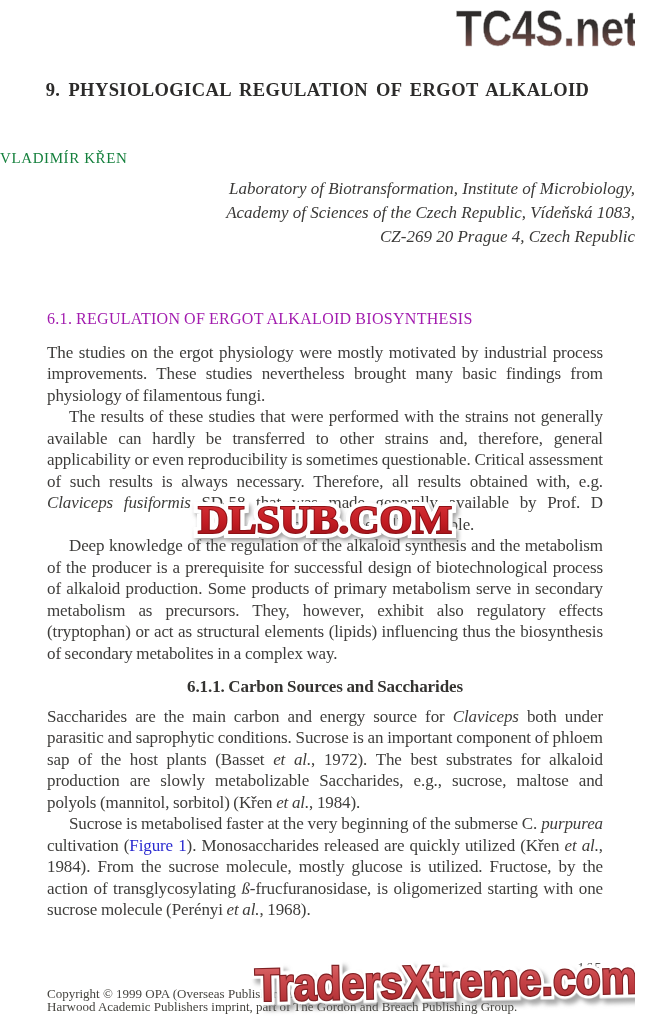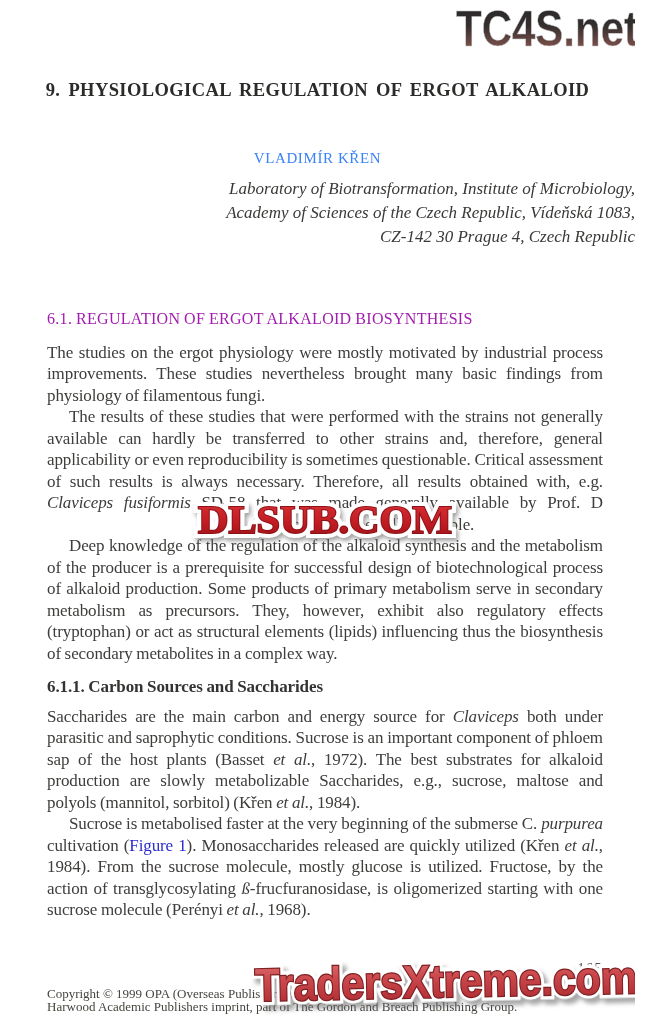--- a/index.html
+++ b/index.html
@@ -15,23 +15,23 @@
   .chapter-title{
     position:absolute;top:78px;left:30px;right:30px;
     text-align:center;
     font-weight:bold;
     font-size:18.5px;line-height:24px;
     letter-spacing:0.4px;word-spacing:3px;
     color:#2c2b2a;
   }
   .author{
     position:absolute;top:150px;left:0;right:0;
-    text-align:center;
+    text-align:left;
     font-size:15px;letter-spacing:0.6px;
-    color:#3b82f6;
+    color:#15803d;
   }
   .affiliation{
     position:absolute;top:177px;left:0;right:0;
     text-align:right;
     font-style:italic;
     font-size:17px;line-height:24px;
     color:#3a3937;
   }
   
   .content{
@@ -46,21 +46,21 @@
     letter-spacing:0.3px;
     line-height:21.5px;
     color:#a21caf;
     text-align:left;
   }
   .h611{
     margin:12px 0 8px 0;
     font-size:17px;font-weight:bold;
     line-height:21.5px;
     color:#343331;
-    text-align:left;
+    text-align:center;
   }
   .para{margin:0;}
   .indent{text-indent:22px;}
   .it{font-style:italic;margin-top:39px;}
   .figlink{color:#2b2bd0;text-decoration:none;cursor:pointer;}
   .gap{display:inline-block;width:225px;height:1px;}
   
   .pagenum{
     position:absolute;top:961px;left:47px;width:556px;
     text-align:right;
@@ -99,21 +99,21 @@
 
   <div class="chapter-title">
     <div>9. PHYSIOLOGICAL REGULATION OF ERGOT ALKALOID</div>
   </div>
 
   <div class="author">VLADIMÍR KŘEN</div>
 
   <div class="affiliation">
     <div>Laboratory of Biotransformation, Institute of Microbiology,</div>
     <div>Academy of Sciences of the Czech Republic, Vídeňská 1083,</div>
-    <div>CZ-142 30 Prague 4, Czech Republic</div>
+    <div>CZ-269 20 Prague 4, Czech Republic</div>
   </div>
 
   <div class="content">
     <h2 class="h61">6.1. REGULATION OF ERGOT ALKALOID BIOSYNTHESIS</h2>
     <p class="para"><span>The studies on the ergot physiology were mostly motivated by industrial process improvements. These studies nevertheless brought many basic findings from physiology of filamentous fungi.</span></p>
     <p class="para indent"><span>The results of these studies that were performed with the strains not generally available can hardly be transferred to other strains and, therefore, general applicability or even reproducibility is sometimes questionable. Critical assessment of such results is always necessary. Therefore, all results obtained with, e.g. </span><span class="it">Claviceps fusiformis</span><span> SD-58 that was made generally available by Prof. D</span><span class="gap"></span><span>many) are especially valuable.</span></p>
     <p class="para indent"><span>Deep knowledge of the regulation of the alkaloid synthesis and the metabolism of the producer is a prerequisite for successful design of biotechnological process of alkaloid production. Some products of primary metabolism serve in secondary metabolism as precursors. They, however, exhibit also regulatory effects (tryptophan) or act as structural elements (lipids) influencing thus the biosynthesis of secondary metabolites in a complex way.</span></p>
     <h3 class="h611">6.1.1. Carbon Sources and Saccharides</h3>
     <p class="para"><span>Saccharides are the main carbon and energy source for </span><span class="it">Claviceps</span><span> both under parasitic and saprophytic conditions. Sucrose is an important component of phloem sap of the host plants (Basset </span><span class="it">et al.</span><span>, 1972). The best substrates for alkaloid production are slowly metabolizable Saccharides, e.g., sucrose, maltose and polyols (mannitol, sorbitol) (Křen </span><span class="it">et al.</span><span>, 1984).</span></p>
     <p class="para indent"><span>Sucrose is metabolised faster at the very beginning of the submerse C. </span><span class="it">purpurea</span><span> cultivation (</span><a class="figlink">Figure 1</a><span>). Monosaccharides released are quickly utilized (Křen </span><span class="it">et al.</span><span>, 1984). From the sucrose molecule, mostly glucose is utilized. Fructose, by the action of transglycosylating </span><span class="it">ß</span><span>-frucfuranosidase, is oligomerized starting with one sucrose molecule (Perényi </span><span class="it">et al.</span><span>, 1968).</span></p>

